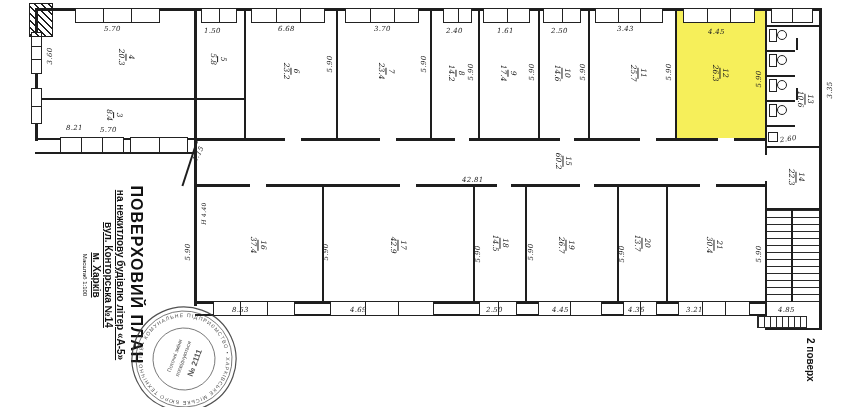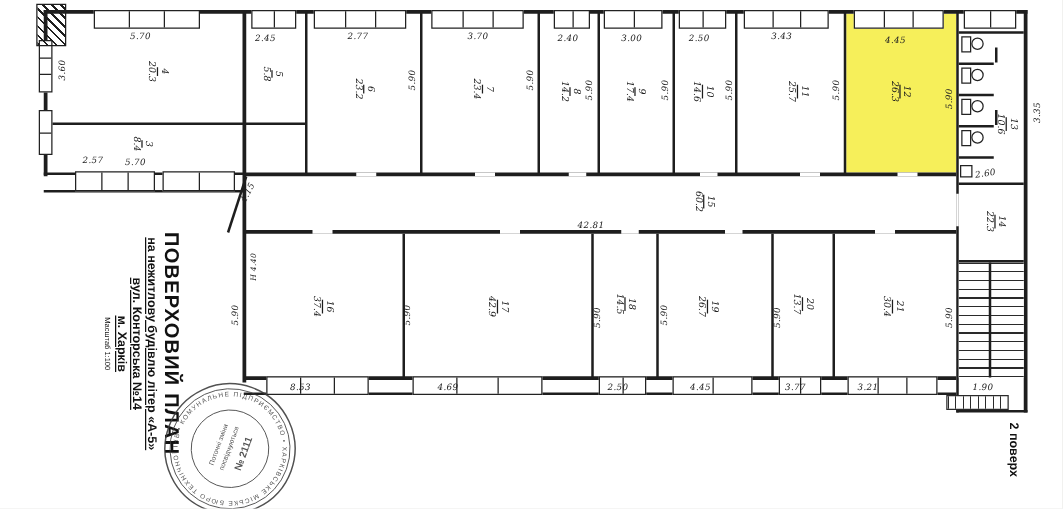--- a/index.html
+++ b/index.html
@@ -263,26 +263,26 @@
       <span class="den">13.7</span>
     </span>
   <span class="rlabel" style="left:706px;top:236px">
       <span class="num">21</span>
       <span class="den">30.4</span>
     </span>
 
   <span class="dim" style="left:104px;top:25px">5.70</span>
   <span class="dim v" style="left:42px;top:52px">3.60</span>
   <span class="dim" style="left:100px;top:126px">5.70</span>
-  <span class="dim" style="left:66px;top:124px">2.57</span>
-  <span class="dim" style="left:204px;top:27px">2.45</span>
-  <span class="dim" style="left:278px;top:25px">2.77</span>
+  <span class="dim" style="left:66px;top:124px">8.21</span>
+  <span class="dim" style="left:204px;top:27px">1.50</span>
+  <span class="dim" style="left:278px;top:25px">6.68</span>
   <span class="dim" style="left:374px;top:25px">3.70</span>
   <span class="dim" style="left:446px;top:27px">2.40</span>
-  <span class="dim" style="left:497px;top:27px">3.00</span>
+  <span class="dim" style="left:497px;top:27px">1.61</span>
   <span class="dim" style="left:551px;top:27px">2.50</span>
   <span class="dim" style="left:617px;top:25px">3.43</span>
   <span class="dim" style="left:708px;top:28px">4.45</span>
   <span class="dim v" style="left:322px;top:60px">5.90</span>
   <span class="dim v" style="left:416px;top:60px">5.90</span>
   <span class="dim v" style="left:463px;top:68px">5.90</span>
   <span class="dim v" style="left:524px;top:68px">5.90</span>
   <span class="dim v" style="left:575px;top:68px">5.90</span>
   <span class="dim v" style="left:661px;top:68px">5.90</span>
   <span class="dim v" style="left:751px;top:75px">5.90</span>
@@ -292,25 +292,25 @@
   <span class="dim v" style="left:180px;top:248px">5.90</span>
   <span class="dim v" style="left:318px;top:248px">5.90</span>
   <span class="dim v" style="left:470px;top:250px">5.90</span>
   <span class="dim v" style="left:523px;top:248px">5.90</span>
   <span class="dim v" style="left:614px;top:250px">5.90</span>
   <span class="dim v" style="left:751px;top:250px">5.90</span>
   <span class="dim" style="left:232px;top:306px">8.53</span>
   <span class="dim" style="left:350px;top:306px">4.69</span>
   <span class="dim" style="left:486px;top:306px">2.50</span>
   <span class="dim" style="left:552px;top:306px">4.45</span>
-  <span class="dim" style="left:628px;top:306px">3.77</span>
+  <span class="dim" style="left:628px;top:306px">4.36</span>
   <span class="dim" style="left:686px;top:306px">3.21</span>
   <span class="dim" style="left:780px;top:135px;transform:rotate(-8deg)">2.60</span>
   <span class="dim v" style="left:822px;top:86px">3.35</span>
-  <span class="dim" style="left:778px;top:306px">1.90</span>
+  <span class="dim" style="left:778px;top:306px">4.85</span>
 
   <div id="titleblock">
     <div class="t1">ПОВЕРХОВИЙ ПЛАН</div>
     <div class="t2">на нежитлову будівлю літер «А-5»</div>
     <div class="t2">вул. Конторська №14</div>
     <div class="t2">м. Харків</div>
     <div class="t5">Масштаб 1:100</div>
   </div>
 
   <div id="floornote">2 поверх</div>

